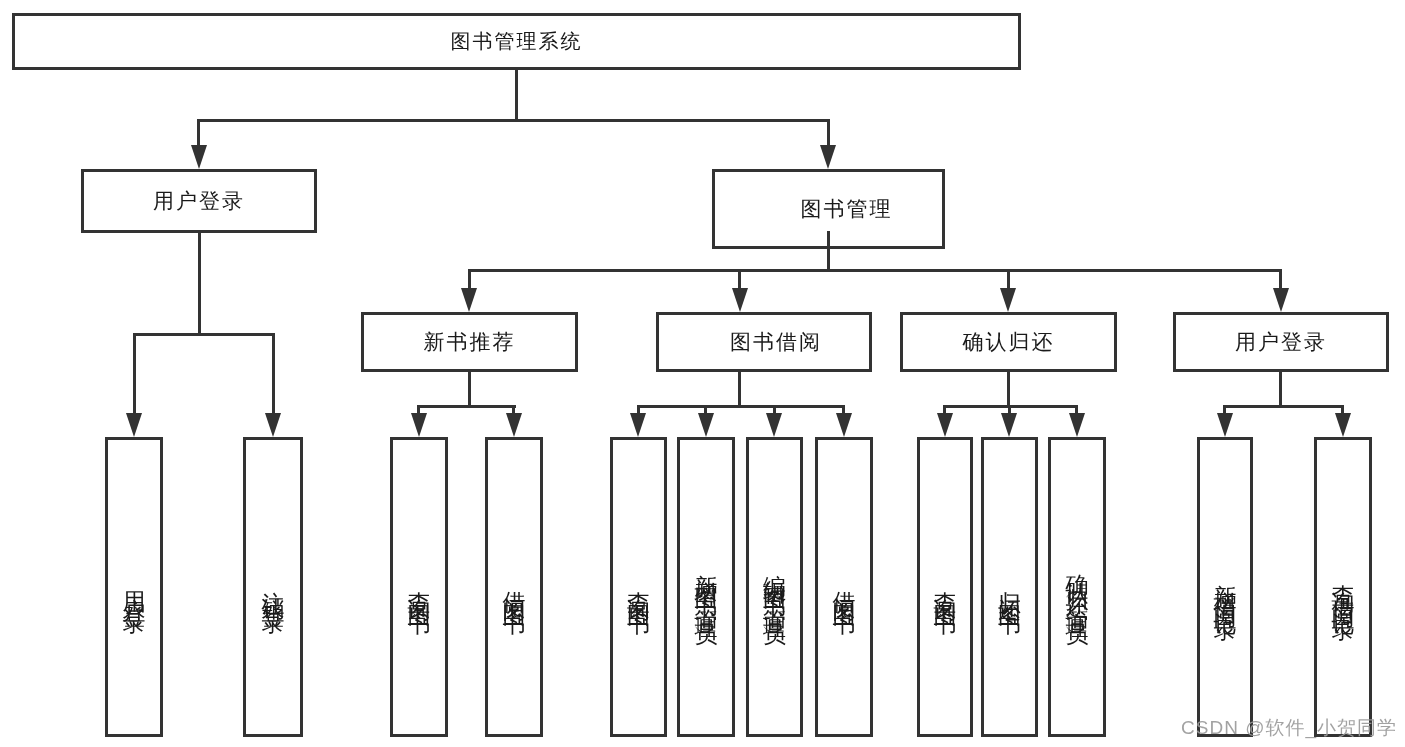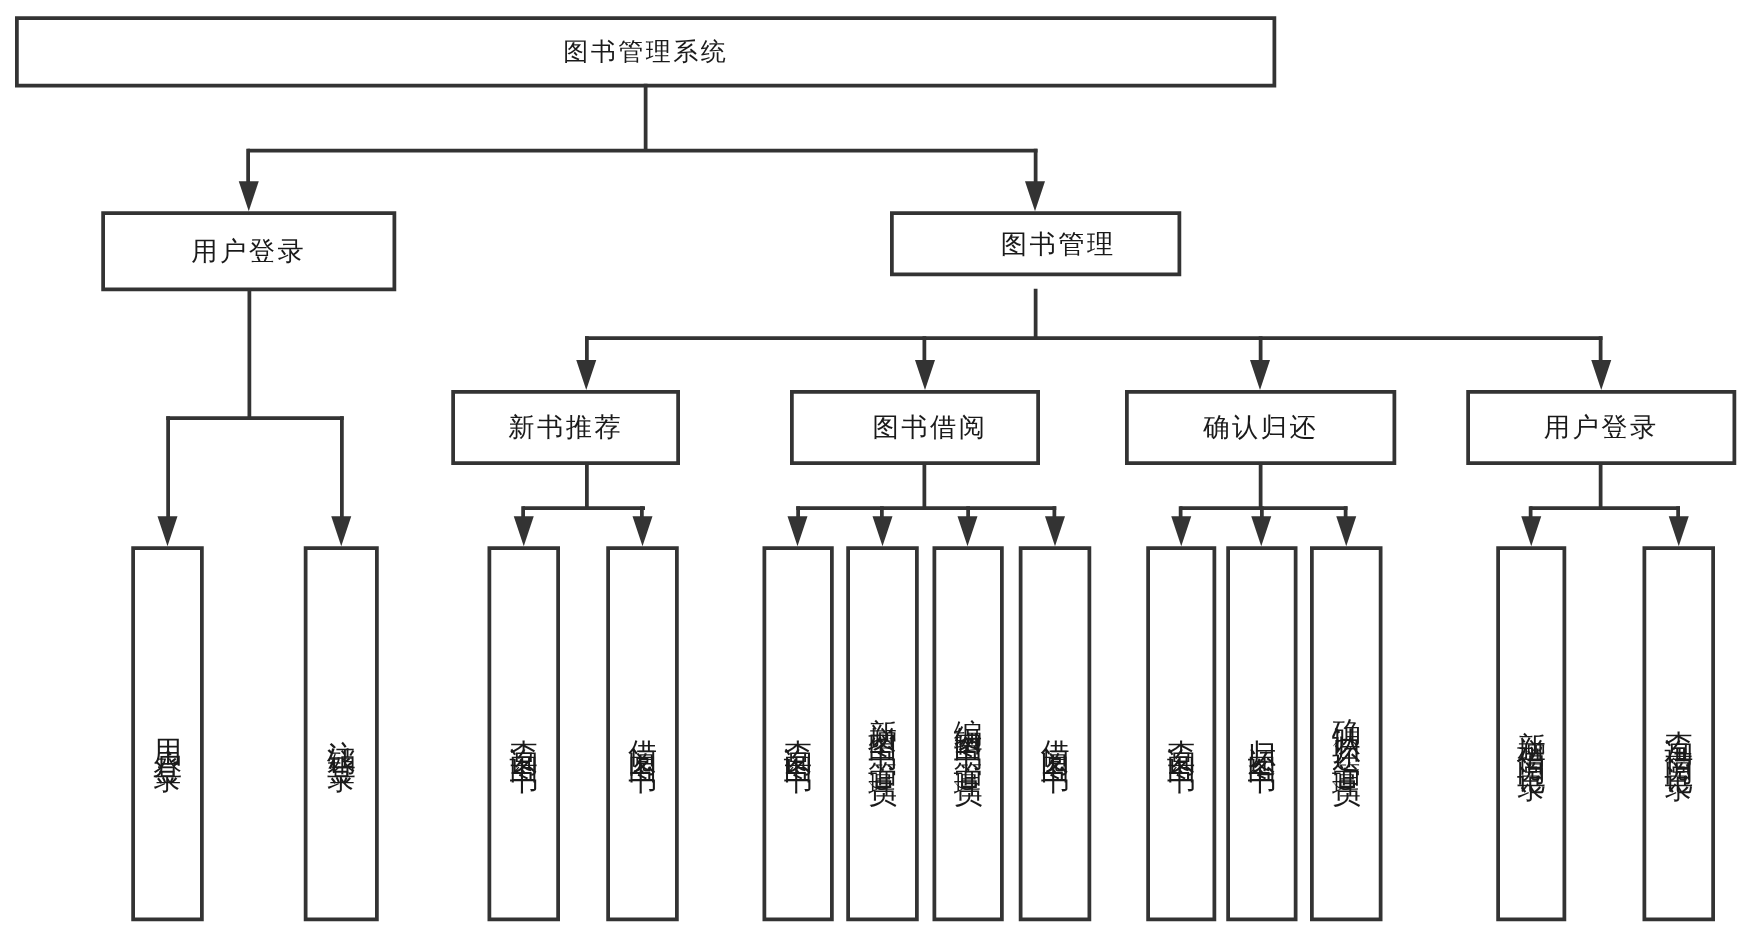--- a/index.html
+++ b/index.html
@@ -42,29 +42,29 @@
 <div class="stage">
 
   <div class="node root" style="left:12px;top:13px;width:1009px;height:57px;">
     <span class="lbl">图书管理系统</span>
   </div>
 
   <div class="node" style="left:81px;top:169px;width:236px;height:64px;">
     <span class="lbl">用户登录</span>
   </div>
 
-  <div class="node" style="left:712px;top:169px;width:233px;height:52px;padding-left:36px;">
+  <div class="node" style="left:712px;top:169px;width:233px;height:80px;padding-left:36px;">
     <span class="lbl">图书管理</span>
   </div>
 
-  <div class="node" style="left:361px;top:312px;width:183px;height:60px;">
+  <div class="node" style="left:361px;top:312px;width:217px;height:60px;">
     <span class="lbl">新书推荐</span>
   </div>
 
-  <div class="node" style="left:632px;top:312px;width:200px;height:60px;padding-left:24px;">
+  <div class="node" style="left:656px;top:312px;width:216px;height:60px;padding-left:24px;">
     <span class="lbl">图书借阅</span>
   </div>
 
   <div class="node" style="left:900px;top:312px;width:217px;height:60px;">
     <span class="lbl">确认归还</span>
   </div>
 
   <div class="node" style="left:1173px;top:312px;width:216px;height:60px;">
     <span class="lbl">用户登录</span>
   </div>
@@ -165,14 +165,15 @@
   <div class="arrow" style="left:1001px;top:413px;"></div>
   <div class="arrow" style="left:1069px;top:413px;"></div>
 
   <div class="vline" style="left:1279px;top:370px;height:38px;"></div>
   <div class="hline" style="left:1224px;top:405px;width:120px;"></div>
   <div class="vline" style="left:1223px;top:405px;height:12px;"></div>
   <div class="vline" style="left:1341px;top:405px;height:12px;"></div>
   <div class="arrow" style="left:1217px;top:413px;"></div>
   <div class="arrow" style="left:1335px;top:413px;"></div>
 
+  <div class="watermark">CSDN @软件_小贺同学</div>
 
 </div>
 
 </body></html>

